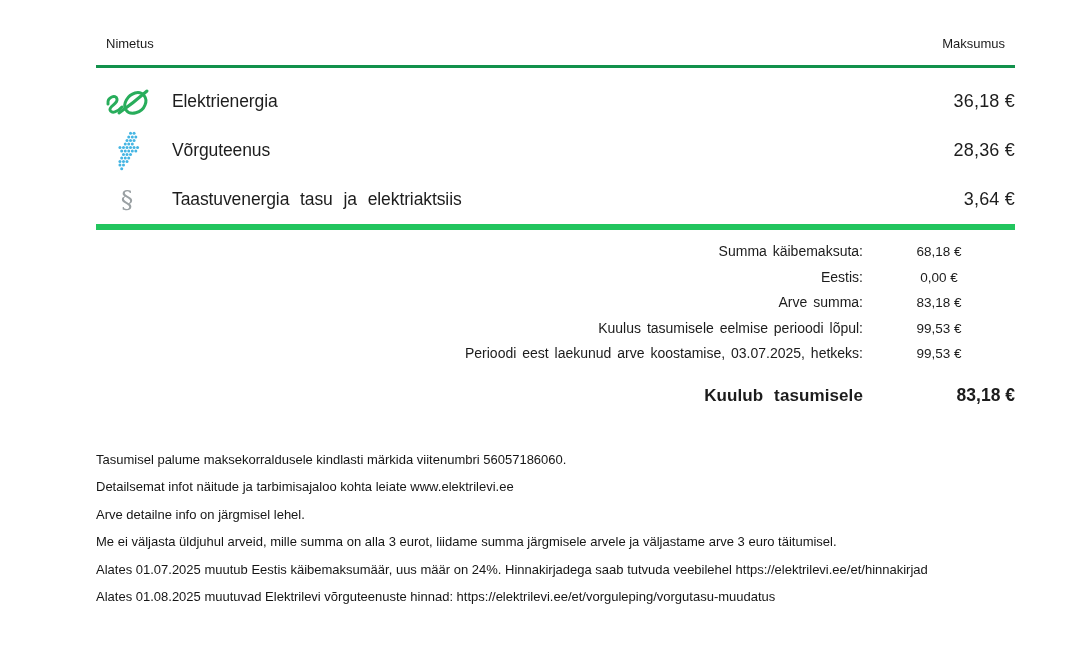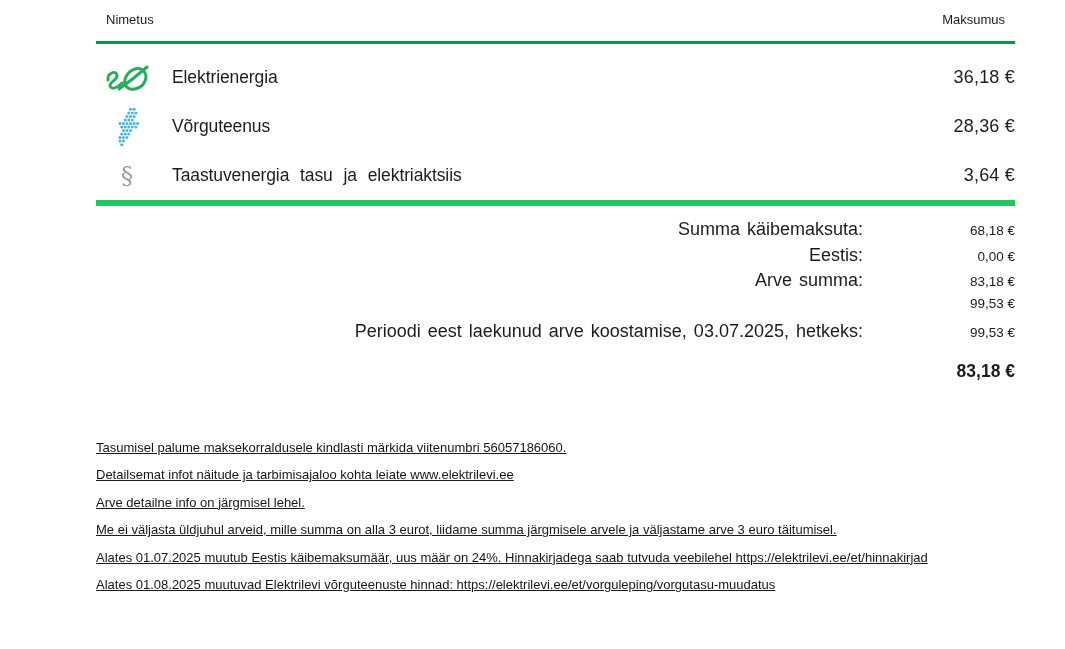--- a/index.html
+++ b/index.html
@@ -13,21 +13,21 @@
   .sheet {
     position: relative;
     width: 919px;
     margin-left: 96px;
   }
 
   
   .head-row {
     display: flex;
     justify-content: space-between;
-    padding: 12px 10px 0 10px;
+    padding: 36px 10px 0 10px;
     font-size: 13px;
     color: #1b1b1b;
   }
   .green-rule {
     margin-top: 14px;
     height: 3px;
     width: 100%;
   }
 
   
@@ -68,28 +68,28 @@
 
   
   .summary { margin-top: 13px; }
   .sum-row {
     display: flex;
     justify-content: flex-end;
     align-items: baseline;
     height: 25.5px;
   }
   .sum-label {
-    font-size: 18px;
+    font-size: 14px;
     text-align: right;
     word-spacing: 2px;
     color: #1c1c1c;
   }
   .sum-value {
     width: 152px;
-    text-align: right;
+    text-align: center;
     font-size: 13.5px;
     color: #1c1c1c;
   }
   .total-row {
     display: flex;
     justify-content: flex-end;
     align-items: baseline;
     margin-top: 14px;
     height: 28px;
     font-weight: bold;
@@ -100,22 +100,21 @@
     letter-spacing: 0.1px;
   }
   .total-value {
     width: 152px;
     text-align: right;
     font-size: 17.5px;
   }
 
   
   .notes {
-    margin-top: 45px;
-    text-decoration: underline;
+    margin-top: 33px;
   }
   .note-line {
     font-size: 13px;
     line-height: 27.5px;
     white-space: nowrap;
     color: #161616;
   }
 </style>
 </head>
 <body>
@@ -202,28 +201,30 @@
     </div>
     <div class="sum-row">
       <span class="sum-label">Eestis:</span>
       <span class="sum-value">0,00 €</span>
     </div>
     <div class="sum-row">
       <span class="sum-label">Arve summa:</span>
       <span class="sum-value">83,18 €</span>
     </div>
     <div class="sum-row">
+      <span class="sum-label">Kuulus tasumisele eelmise perioodi lõpul:</span>
       <span class="sum-value">99,53 €</span>
     </div>
     <div class="sum-row">
       <span class="sum-label">Perioodi eest laekunud arve koostamise, 03.07.2025, hetkeks:</span>
       <span class="sum-value">99,53 €</span>
     </div>
 
     <div class="total-row">
+      <span class="total-label">Kuulub tasumisele</span>
       <span class="total-value">83,18 €</span>
     </div>
   </div>
 
   <div class="notes">
     <div class="note-line">Tasumisel palume maksekorraldusele kindlasti märkida viitenumbri 56057186060.</div>
     <div class="note-line">Detailsemat infot näitude ja tarbimisajaloo kohta leiate www.elektrilevi.ee</div>
     <div class="note-line">Arve detailne info on järgmisel lehel.</div>
     <div class="note-line">Me ei väljasta üldjuhul arveid, mille summa on alla 3 eurot, liidame summa järgmisele arvele ja väljastame arve 3 euro täitumisel.</div>
     <div class="note-line">Alates 01.07.2025 muutub Eestis käibemaksumäär, uus määr on 24%. Hinnakirjadega saab tutvuda veebilehel https://elektrilevi.ee/et/hinnakirjad</div>

